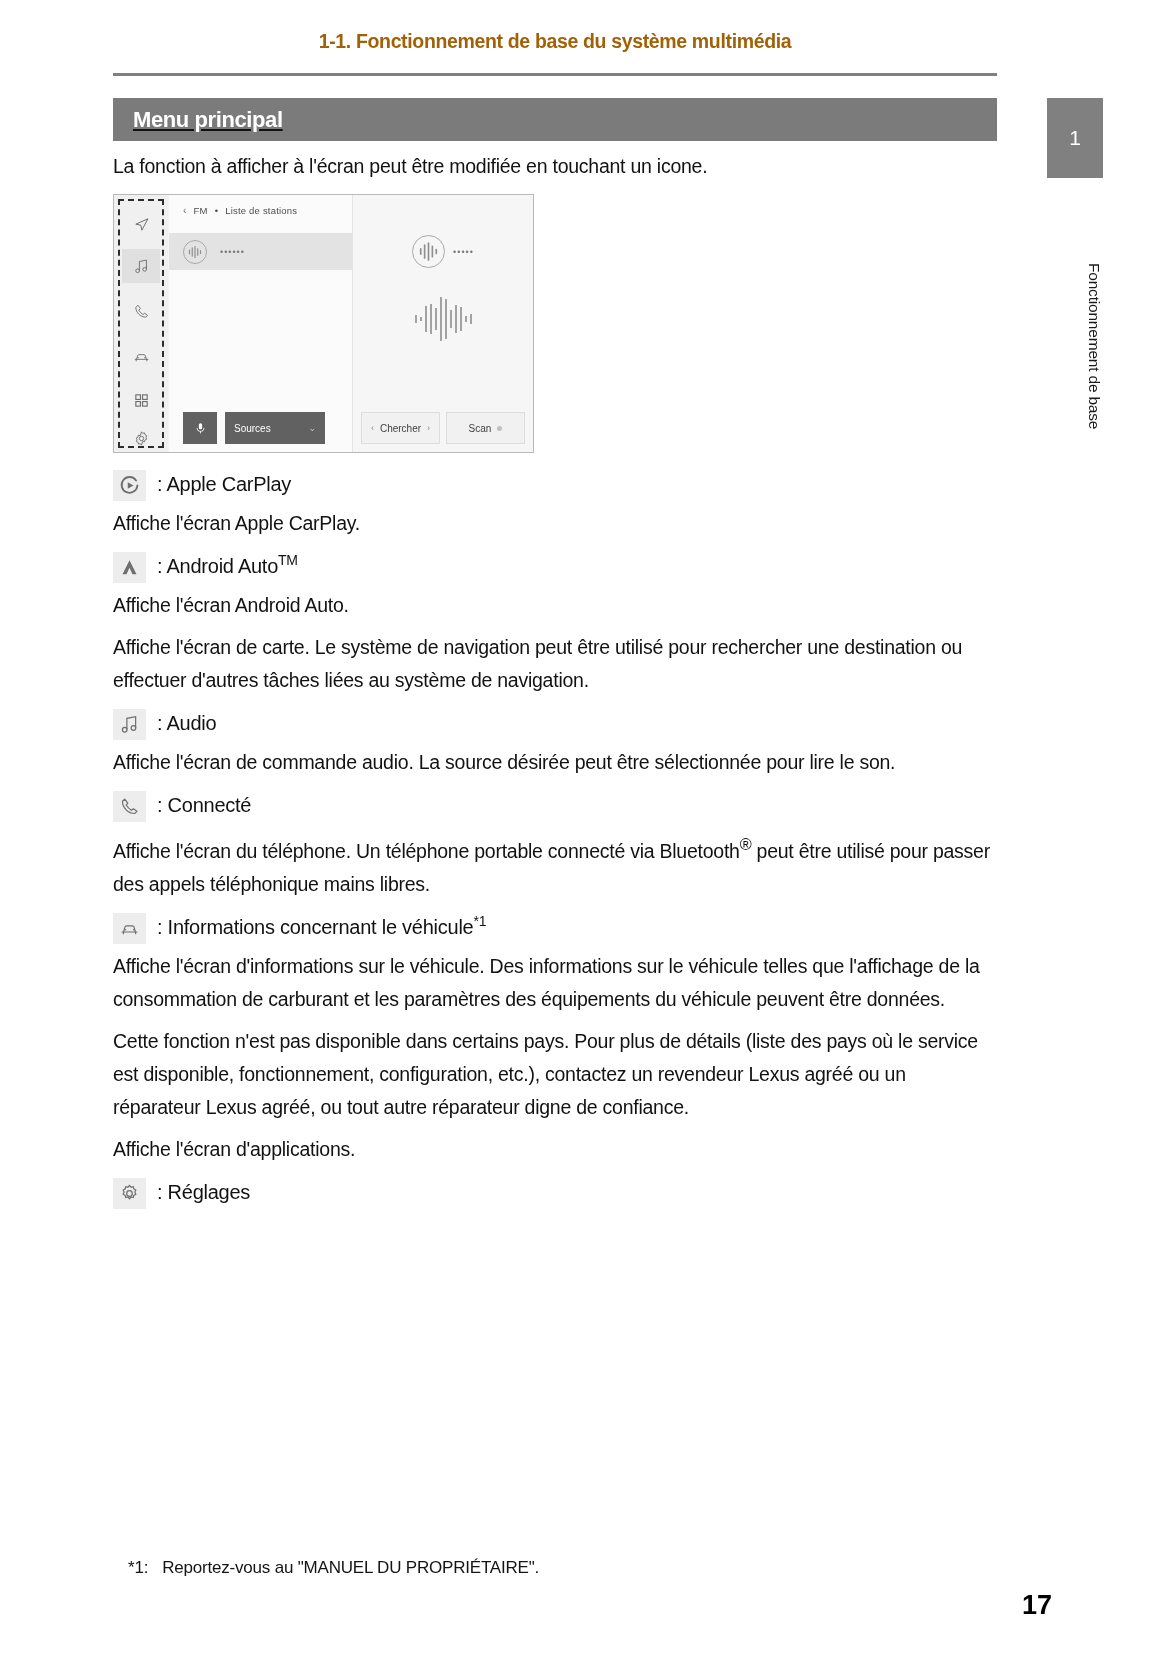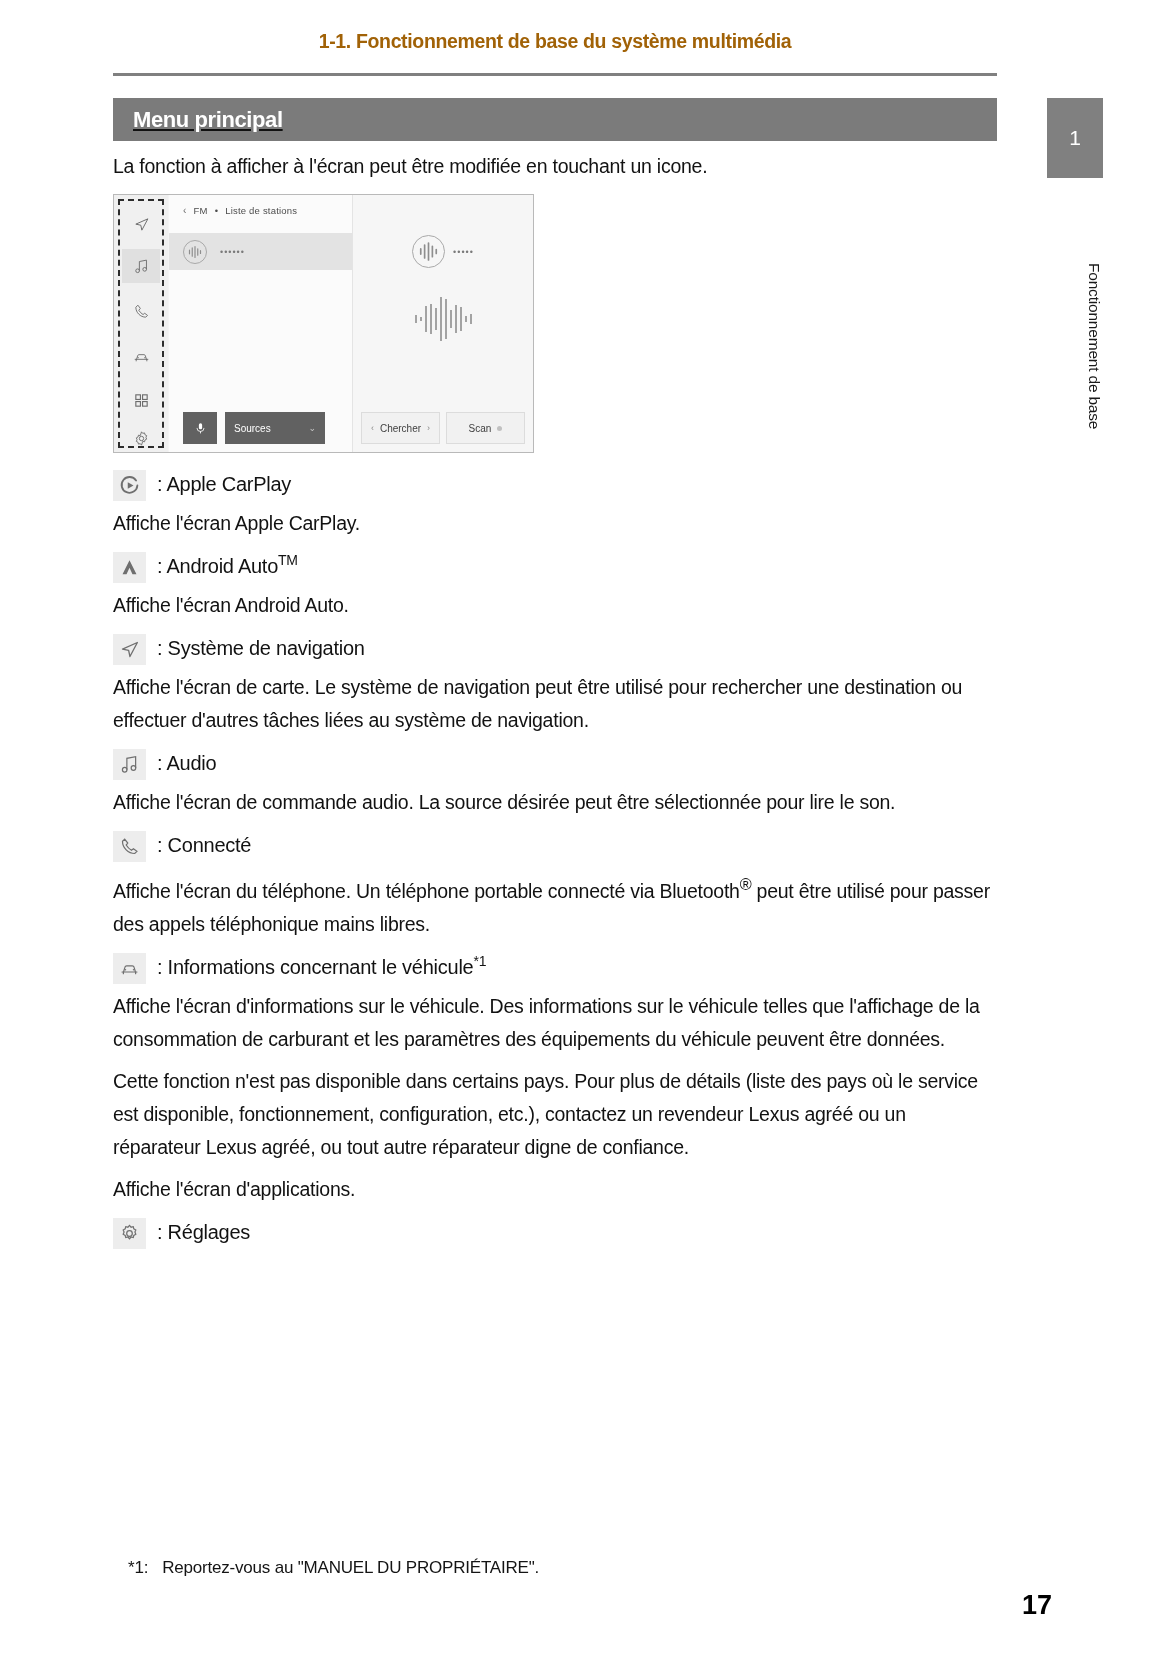--- a/index.html
+++ b/index.html
@@ -464,28 +464,20 @@
   <div class="legend-row">
     <span class="legend-icon">
       <svg viewBox="0 0 24 24">
           <path d="M12 3.6 20 19.8h-4.6L12 12.2 8.6 19.8H4Z" fill="#6f6f6f"></path>
         </svg>
     </span>
     <span class="legend-text"><span>: Android Auto</span><sup>TM</sup></span>
   </div>
   <p class="para">Affiche l'écran Android Auto.</p>
 
-  <div class="legend-row">
-    <span class="legend-icon">
-      <svg viewBox="0 0 24 24" fill="none" stroke="#6f6f6f" stroke-width="1.5" stroke-linejoin="round">
-          <path d="M21 4 L4 11.5 L11 13 L12.5 20 Z"></path>
-        </svg>
-    </span>
-    <span class="legend-text">: Système de navigation</span>
-  </div>
   <p class="para">Affiche l'écran de carte. Le système de navigation peut être utilisé pour rechercher une destination ou effectuer d'autres tâches liées au système de navigation.</p>
 
   <div class="legend-row">
     <span class="legend-icon">
       <svg viewBox="0 0 24 24" fill="none" stroke="#6f6f6f" stroke-width="1.4">
           <path d="M9 18V5l10-2v13"></path>
           <circle cx="6.5" cy="18" r="2.6"></circle>
           <circle cx="16.5" cy="16" r="2.6"></circle>
         </svg>
     </span>

